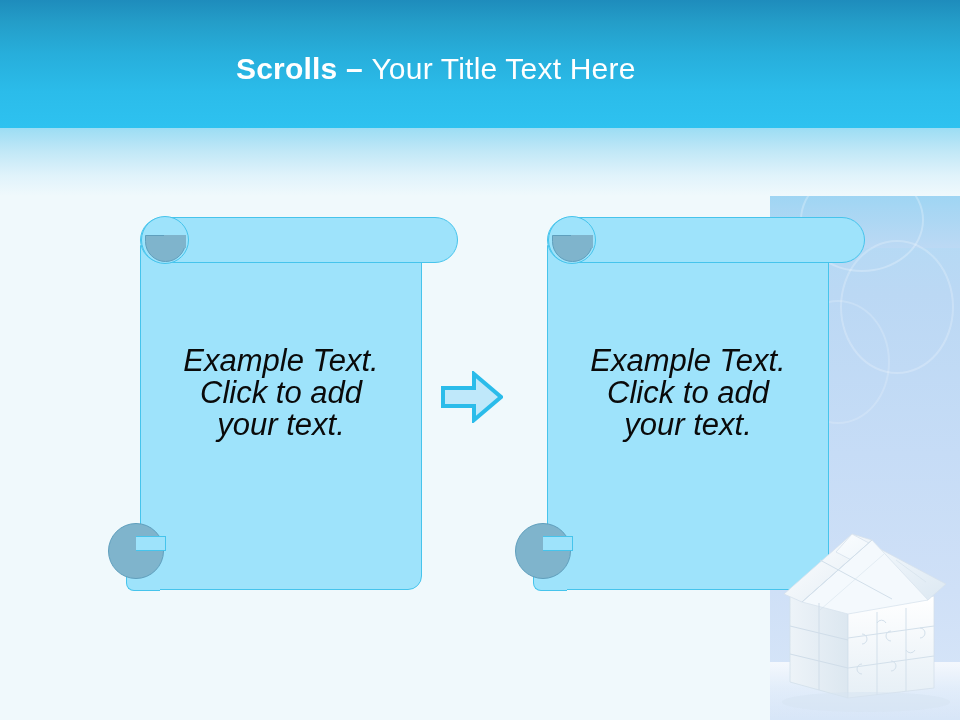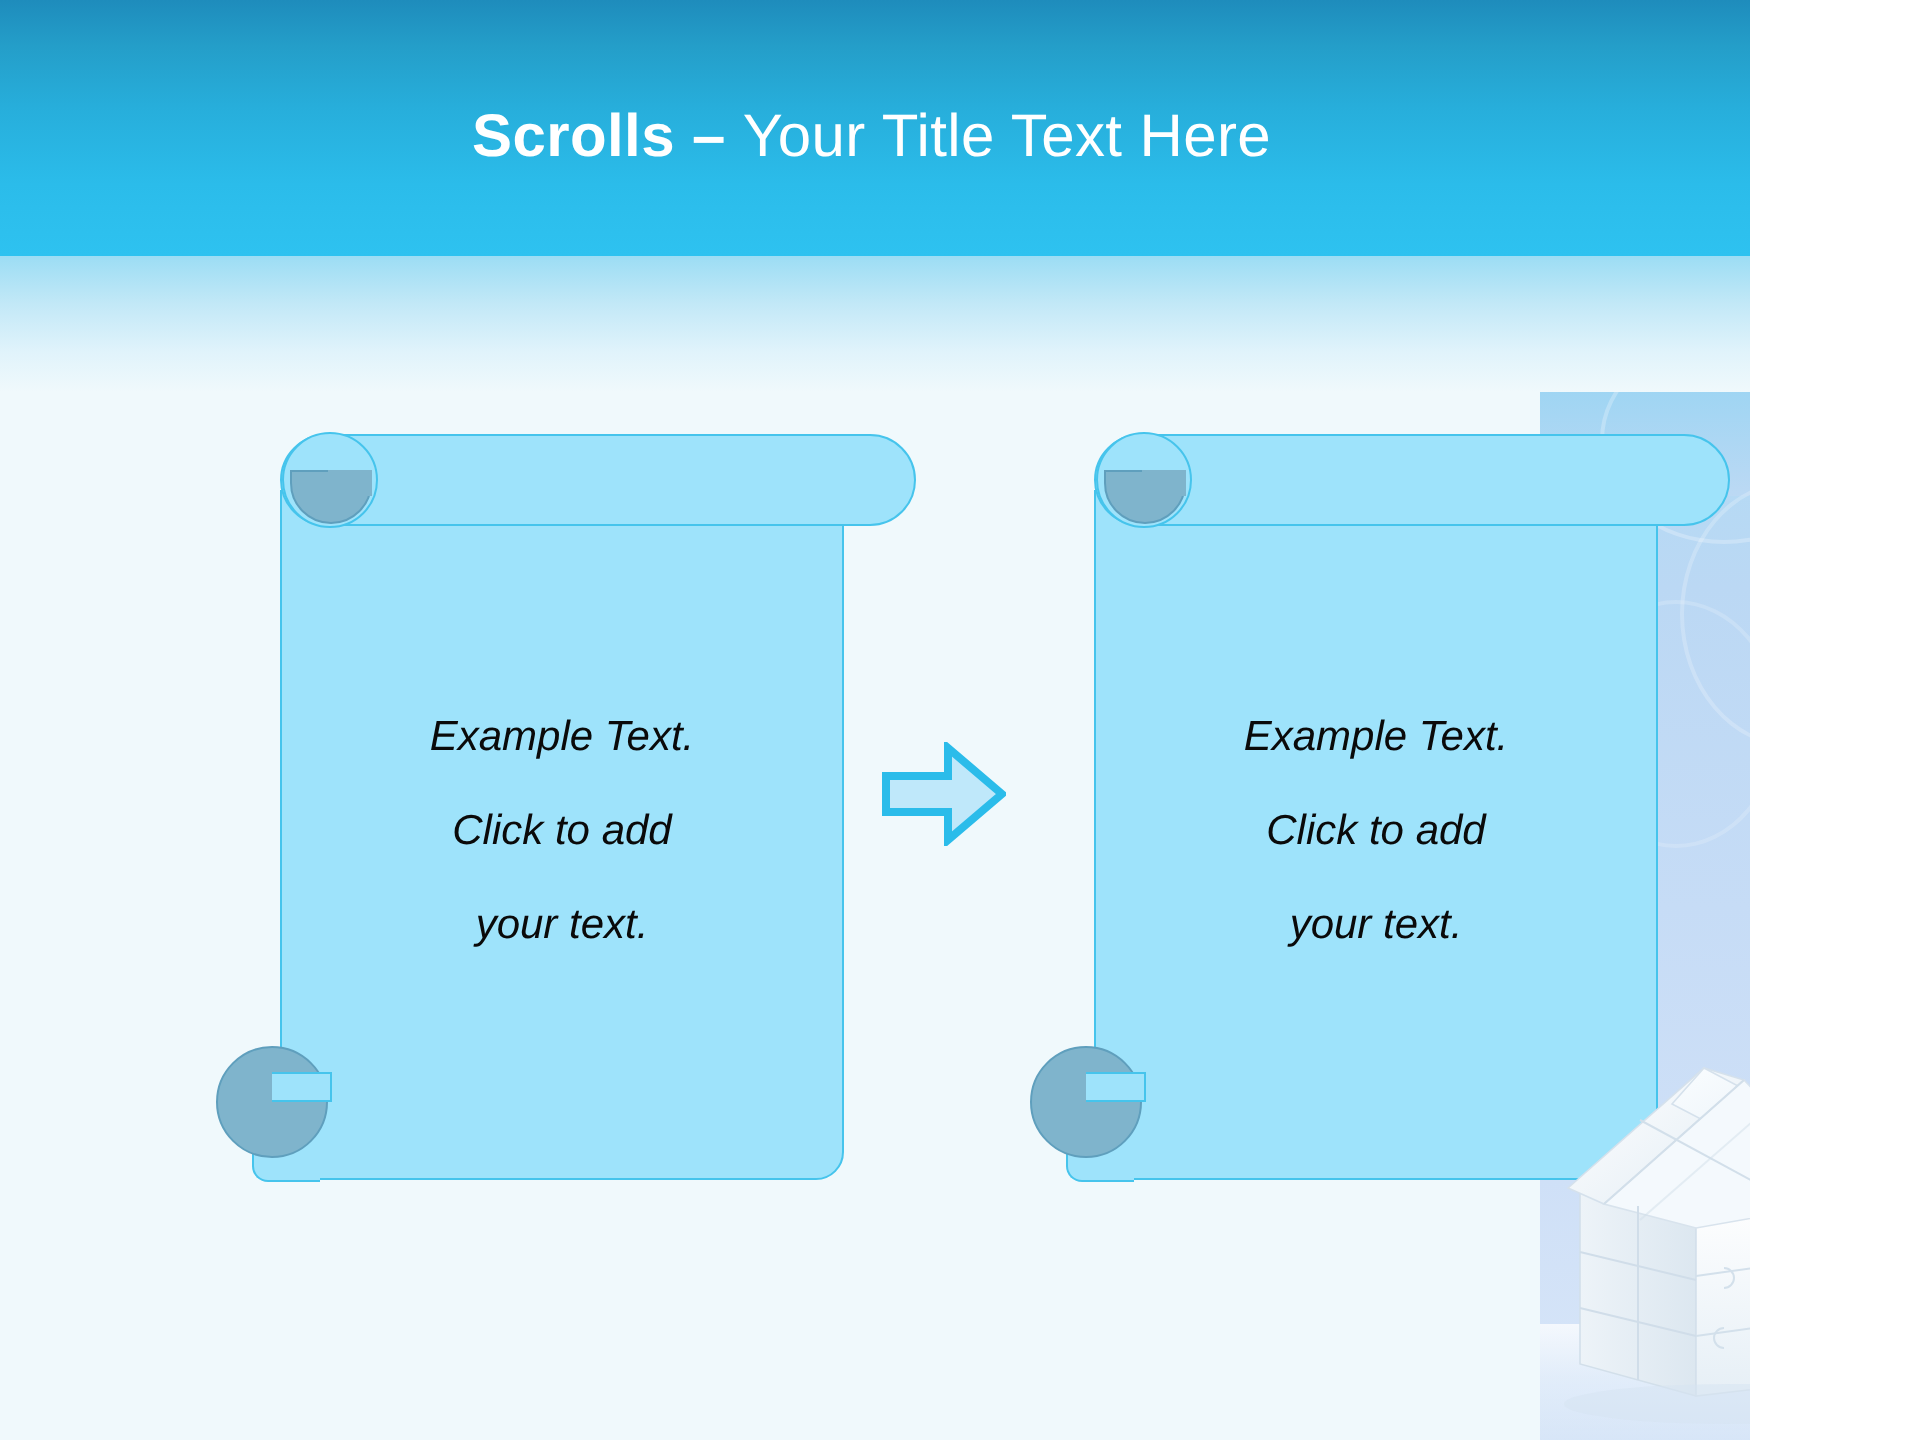--- a/index.html
+++ b/index.html
@@ -2,21 +2,21 @@
 <html><head>
 <meta charset="utf-8">
 <style>
   html, body {
     margin: 0;
     padding: 0;
     background: #ffffff;
   }
   #slide {
     position: relative;
-    width: 875px;
+    width: 960px;
     height: 720px;
     overflow: hidden;
     font-family: "Liberation Sans", sans-serif;
     background: #8b5cf6;
   }
 
   
   .bg-base {
     position: absolute;
     left: 0; top: 0;
@@ -151,23 +151,23 @@
     border-left: 1.5px solid #46C4EC;
     box-sizing: border-box;
     border-radius: 0 0 0 8px;
   }
 
   .scroll-text {
     position: absolute;
     left: 20px; top: 140px;
     width: 282px;
     text-align: center;
-    font-size: 21px;
+    font-size: 31px;
     font-style: italic;
-    line-height: 47px;
+    line-height: 32px;
     color: #0A0A0A;
     white-space: pre-line;
   }
 
   
   .arrow {
     position: absolute;
     left: 441px; top: 371px;
     width: 62px; height: 52px;
   }

